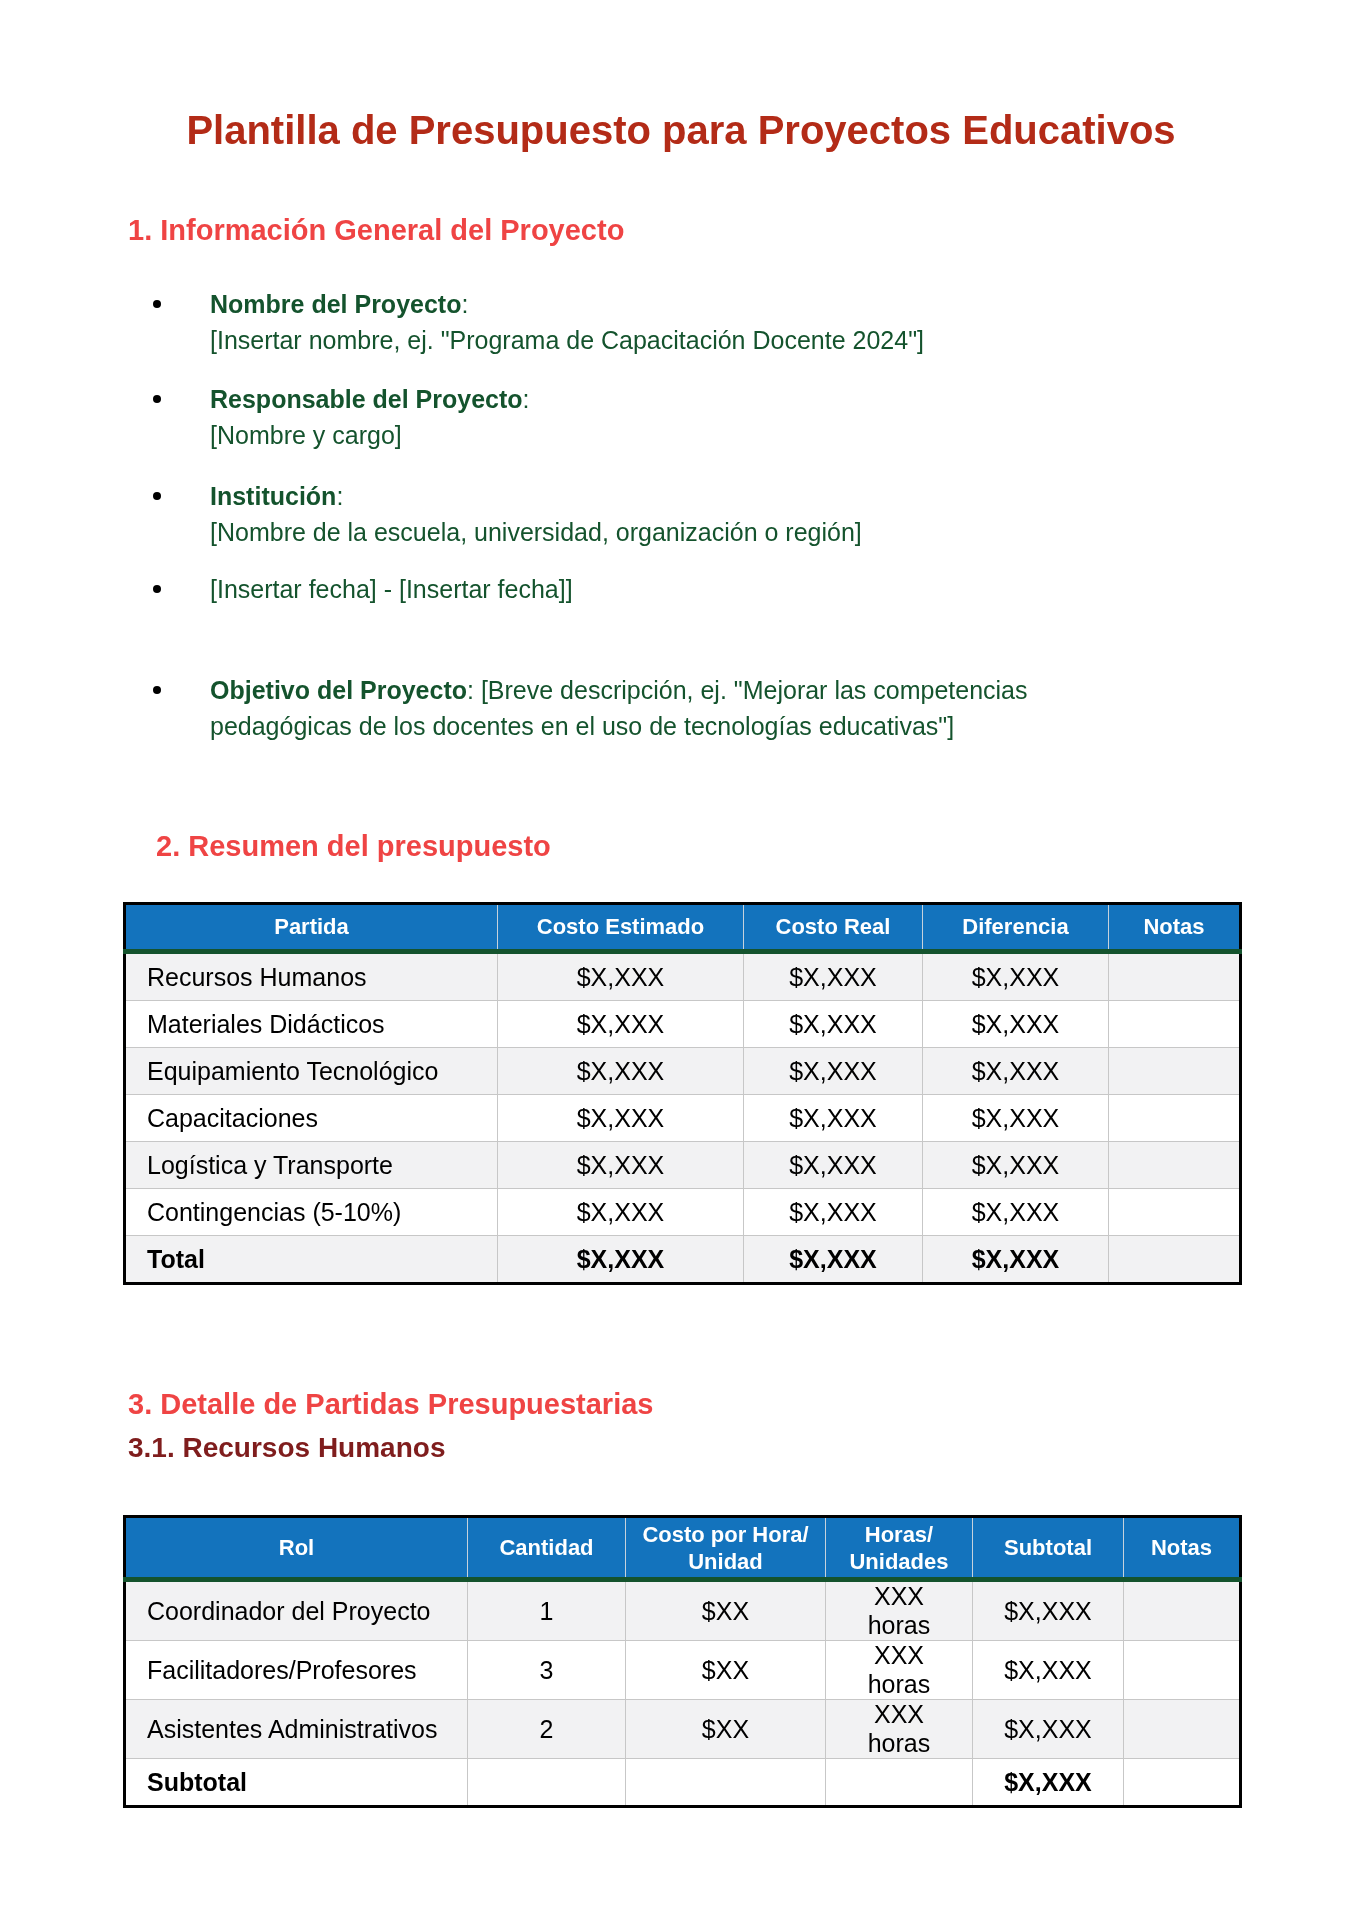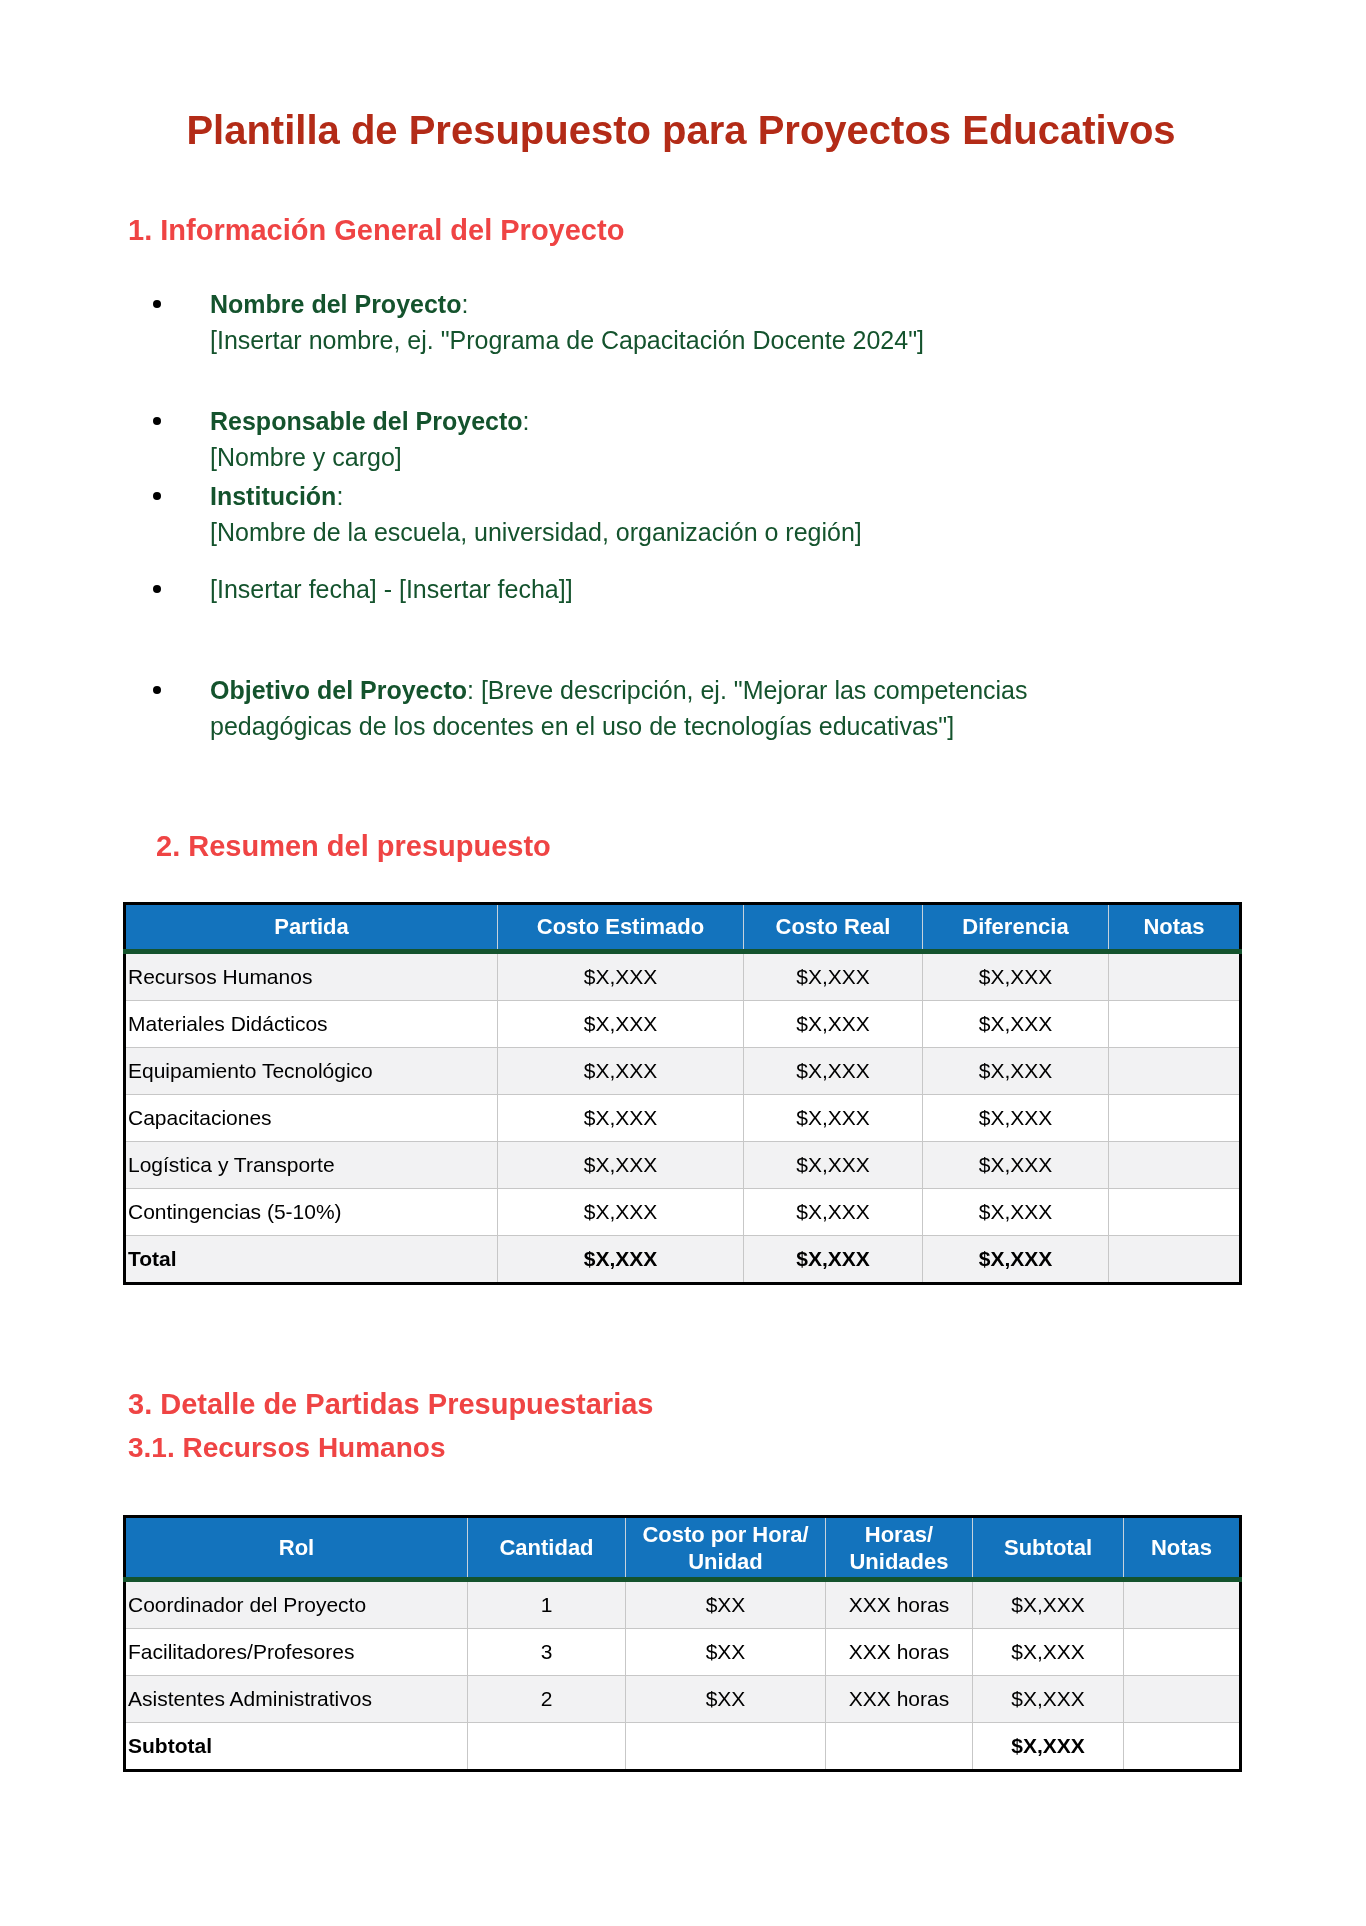--- a/index.html
+++ b/index.html
@@ -16,59 +16,59 @@
     text-align:center; font-size:40px; font-weight:bold; color:#b32b17;
     letter-spacing:0px; white-space:nowrap;
   }
 
   .h-blue {
     position:absolute; left:128px; font-size:29px; font-weight:bold;
     color:#ef4444; white-space:nowrap;
   }
   .h-orange {
     position:absolute; left:128px; font-size:28px; font-weight:bold;
-    color:#ef4444; white-space:nowrap;
+    color:#7f1d1d; white-space:nowrap;
   }
   #heading-1 { top:214px; }
   #heading-2 { top:830px;margin-left:28px; }
   #heading-3 { top:1388px; }
   #heading-3-1 { top:1432px; }
 
   .bullet {
     position:absolute; left:151px; font-size:25px; line-height:36px; color:#14532d;
   }
   .bullet .dot {
     position:absolute; left:2px; top:14px; width:8px; height:8px;
     border-radius:50%; background:#000;
   }
   .bullet .text { margin-left:59px; }
   .bullet b { font-weight:bold; }
   #bullet-0 { top:286px; }
-  #bullet-1 { top:403px; }
+  #bullet-1 { top:381px; }
   #bullet-2 { top:478px; }
   #bullet-3 { top:571px; }
   #bullet-4 { top:672px; }
 
   table.doc-table {
     position:absolute; left:123px; border-collapse:collapse; table-layout:fixed;
     border:3px solid #000; background:#fff;
   }
   #summary-table { top:902px; width:1116px; }
   #hr-table { top:1515px; width:1116px; }
 
   .doc-table th {
     background:#1373bd; color:#ffffff; font-weight:bold; font-size:22px;
     text-align:center; padding:0 6px;
     border-right:1px solid #c6d2dc; border-bottom:5px solid #14532d;
   }
   #summary-table th { height:44px; }
   #hr-table th { height:59px; line-height:27px; }
 
   .doc-table td {
-    font-size:21px; height:46px; padding:0 2px;
+    font-size:25px; height:46px; padding:0 21px;
     border:1px solid #c7c7c7; text-align:center; vertical-align:middle;
     background:#ffffff;
   }
   .doc-table td.c-left { text-align:left; }
   .doc-table tr.alt td { background:#f2f2f3; }
   .doc-table tr.bold-row td { font-weight:bold; }
   .doc-table th:last-child { border-right:none; }
 </style>
 </head>
 <body>

